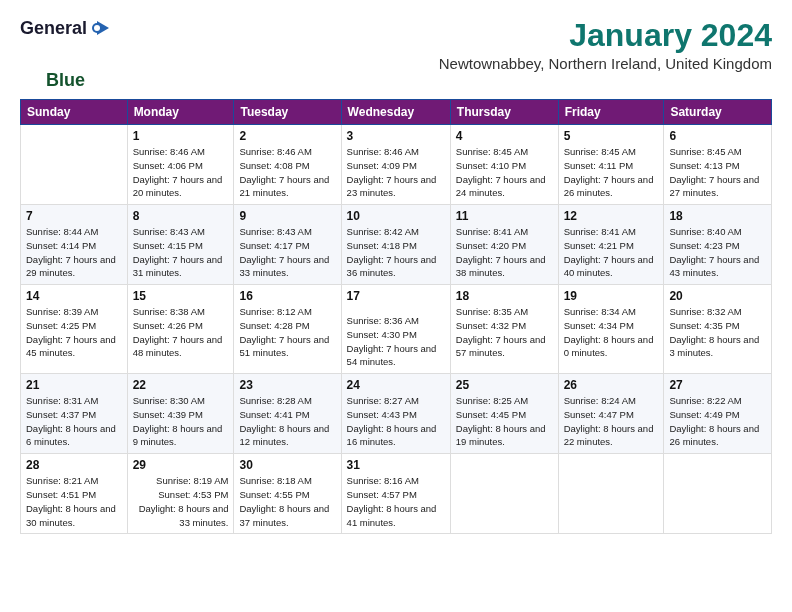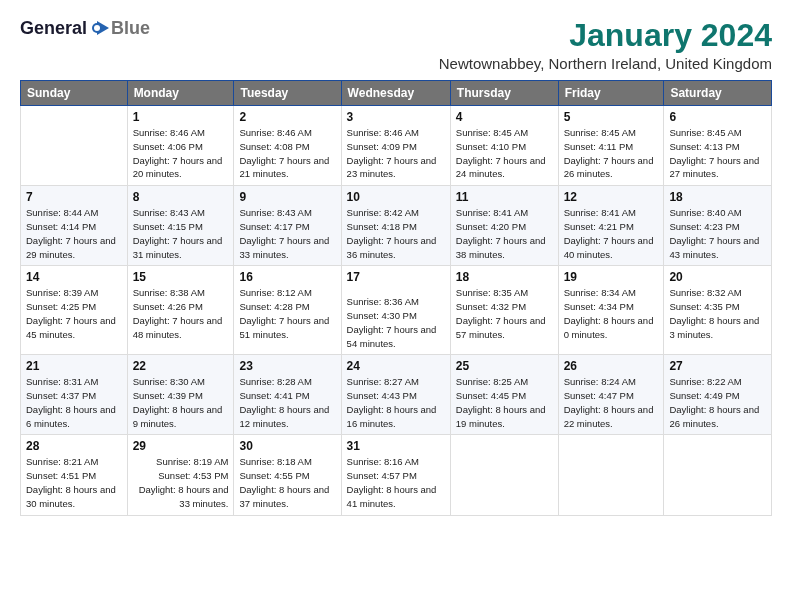--- a/index.html
+++ b/index.html
@@ -15,21 +15,23 @@
       padding: 18px 20px 12px 20px;
     }
     .header-row {
       display: flex;
       align-items: flex-start;
       justify-content: space-between;
       margin-bottom: 4px;
     }
     .logo {
       display: flex;
+      flex-direction: column;
       align-items: center;
+      gap: 31px;
     }
     .logo-line {
       display: flex;
       align-items: center;
     }
     .title-block {
       text-align: right;
     }
     .month-title {
       font-size: 32px;
@@ -42,21 +44,21 @@
       color: #333;
       margin-top: 2px;
     }
     .calendar {
       width: 100%;
       border-collapse: collapse;
       margin-top: 8px;
       font-size: 10.5px;
     }
     .calendar th {
-      background: #737373;
+      background: #701a75;
       color: #fff;
       text-align: left;
       padding: 5px 6px;
       font-size: 12px;
       font-weight: bold;
       border: 1px solid #1a4a9a;
     }
     .calendar td {
       border: 1px solid #ddd;
       vertical-align: top;
@@ -91,21 +93,21 @@
     <div class="logo">
       <div class="logo-line">
         <span style="font-size:18px;font-weight:bold;color:#1a1a2e;">General</span>
         <svg width="22" height="18" viewBox="0 0 22 18" style="margin-left:2px;margin-top:-2px;">
           <polygon points="8,2 20,9 8,16" fill="#2563b0"></polygon>
           <circle cx="8" cy="9" r="5" fill="#2563b0"></circle>
           <circle cx="8" cy="9" r="3" fill="white"></circle>
         </svg>
       </div>
       <div>
-        <span style="font-size:18px;font-weight:bold;color:#737373;">Blue</span>
+        <span style="font-size:18px;font-weight:bold;color:#14532d;">Blue</span>
       </div>
     </div>
     <div class="title-block">
       <div class="month-title">January 2024</div>
       <div class="subtitle">Newtownabbey, Northern Ireland, United Kingdom</div>
     </div>
   </div>
 
   <table class="calendar">
     <thead>

